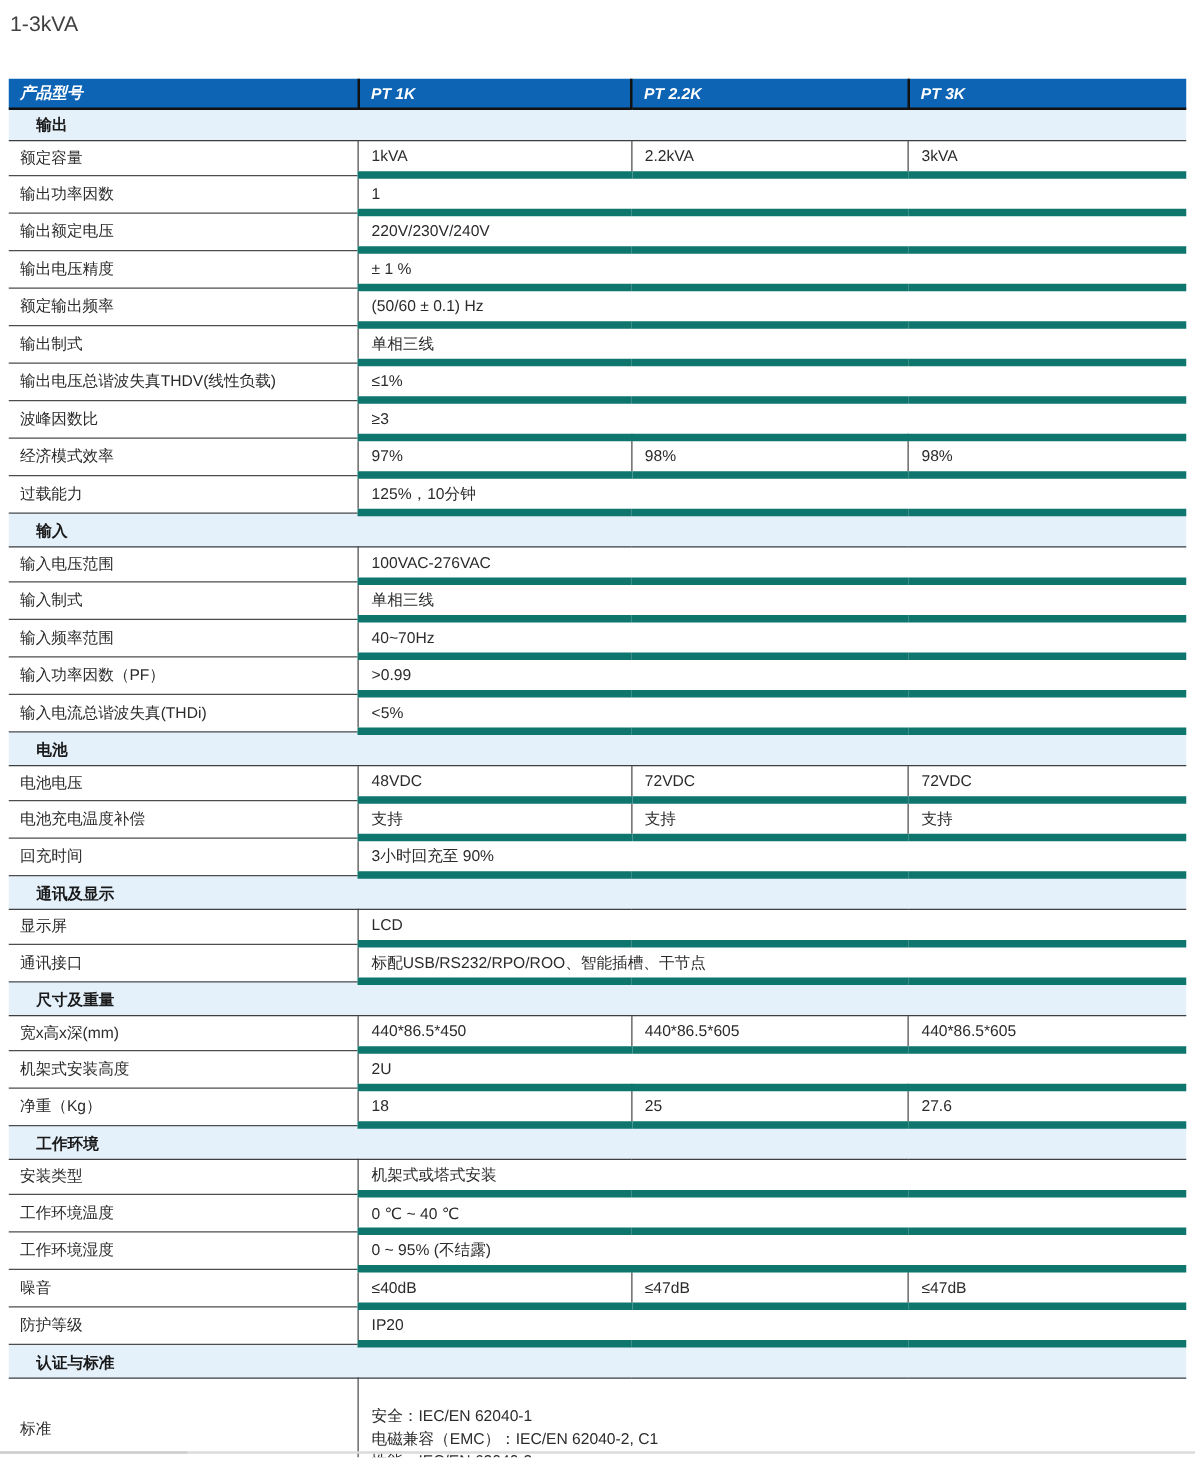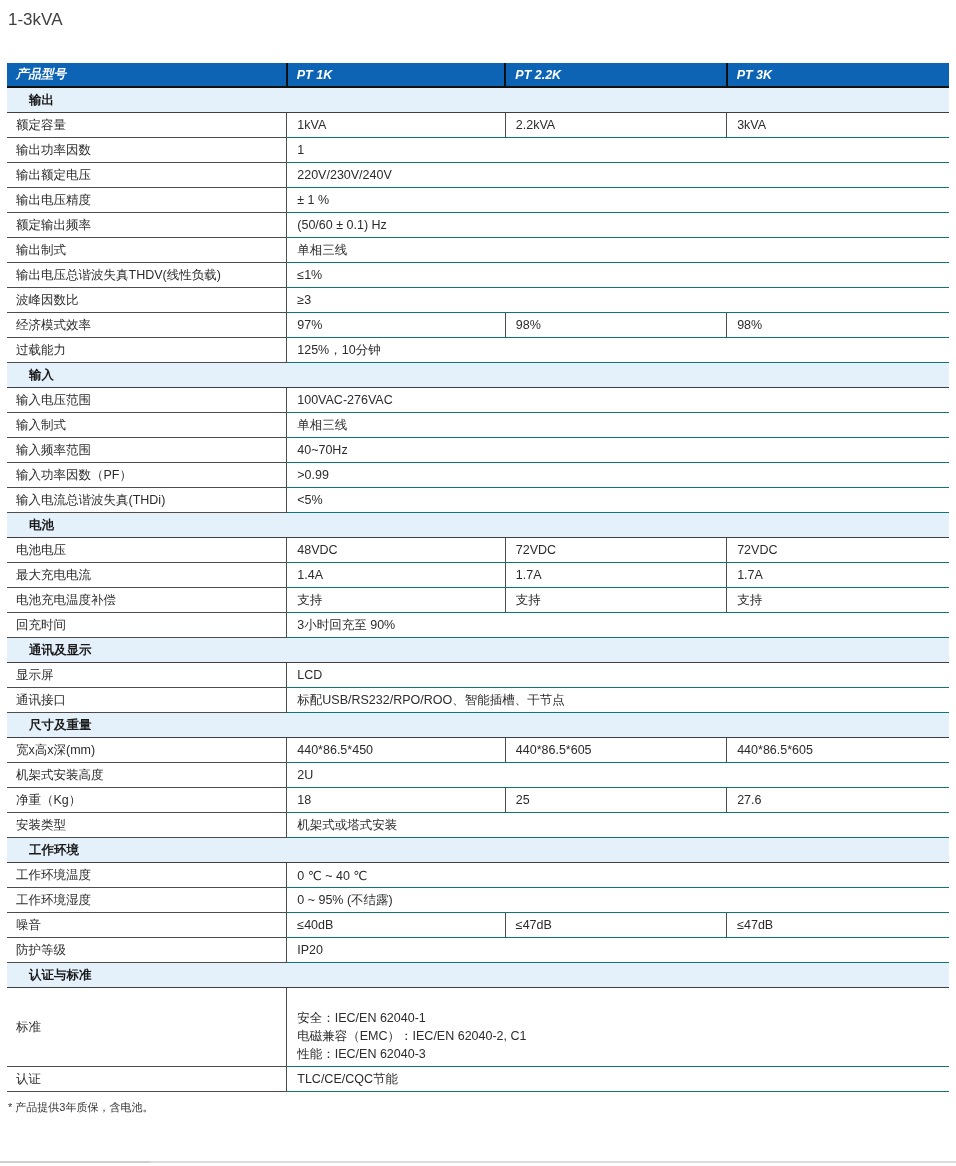--- a/index.html
+++ b/index.html
@@ -61,21 +61,21 @@
     padding: 0 4px 0 9px;
     border-bottom: 1px solid #4d4d4d;
     border-right: 1px solid #4d4d4d;
     color: #2b2b2b;
     overflow: hidden;
     white-space: nowrap;
   }
   td.value-cell {
     height: 24px;
     padding: 0 4px 0 10px;
-    border-bottom: 1px solid #0f766e;
+    border-bottom: 6px solid #0f766e;
     color: #2b2b2b;
     overflow: hidden;
   }
   td.value-cell:not(.span-cell):not(:last-child) { border-right: 1px solid #4d4d4d; }
   td.multiline-cell {
     white-space: pre-line;
     line-height: 18px;
     padding-top: 21px;
     padding-bottom: 3px;
   }
@@ -196,26 +196,20 @@
         <tr>
           <td class="section-cell" colspan="4">电池</td>
         </tr>
         <tr>
           <td class="label-cell">电池电压</td>
           <td class="value-cell">48VDC</td>
           <td class="value-cell">72VDC</td>
           <td class="value-cell">72VDC</td>
         </tr>
         <tr>
-          <td class="label-cell">最大充电电流</td>
-          <td class="value-cell">1.4A</td>
-          <td class="value-cell">1.7A</td>
-          <td class="value-cell">1.7A</td>
-        </tr>
-        <tr>
           <td class="label-cell">电池充电温度补偿</td>
           <td class="value-cell">支持</td>
           <td class="value-cell">支持</td>
           <td class="value-cell">支持</td>
         </tr>
         <tr>
           <td class="label-cell">回充时间</td>
           <td class="value-cell span-cell" colspan="3">3小时回充至 90%</td>
         </tr>
         <tr>
@@ -242,25 +236,25 @@
           <td class="label-cell">机架式安装高度</td>
           <td class="value-cell span-cell" colspan="3">2U</td>
         </tr>
         <tr>
           <td class="label-cell">净重（Kg）</td>
           <td class="value-cell">18</td>
           <td class="value-cell">25</td>
           <td class="value-cell">27.6</td>
         </tr>
         <tr>
+          <td class="section-cell" colspan="4">工作环境</td>
+        </tr>
+        <tr>
           <td class="label-cell">安装类型</td>
           <td class="value-cell span-cell" colspan="3">机架式或塔式安装</td>
-        </tr>
-        <tr>
-          <td class="section-cell" colspan="4">工作环境</td>
         </tr>
         <tr>
           <td class="label-cell">工作环境温度</td>
           <td class="value-cell span-cell" colspan="3">0 ℃ ~ 40 ℃</td>
         </tr>
         <tr>
           <td class="label-cell">工作环境湿度</td>
           <td class="value-cell span-cell" colspan="3">0 ~ 95% (不结露)</td>
         </tr>
         <tr>

